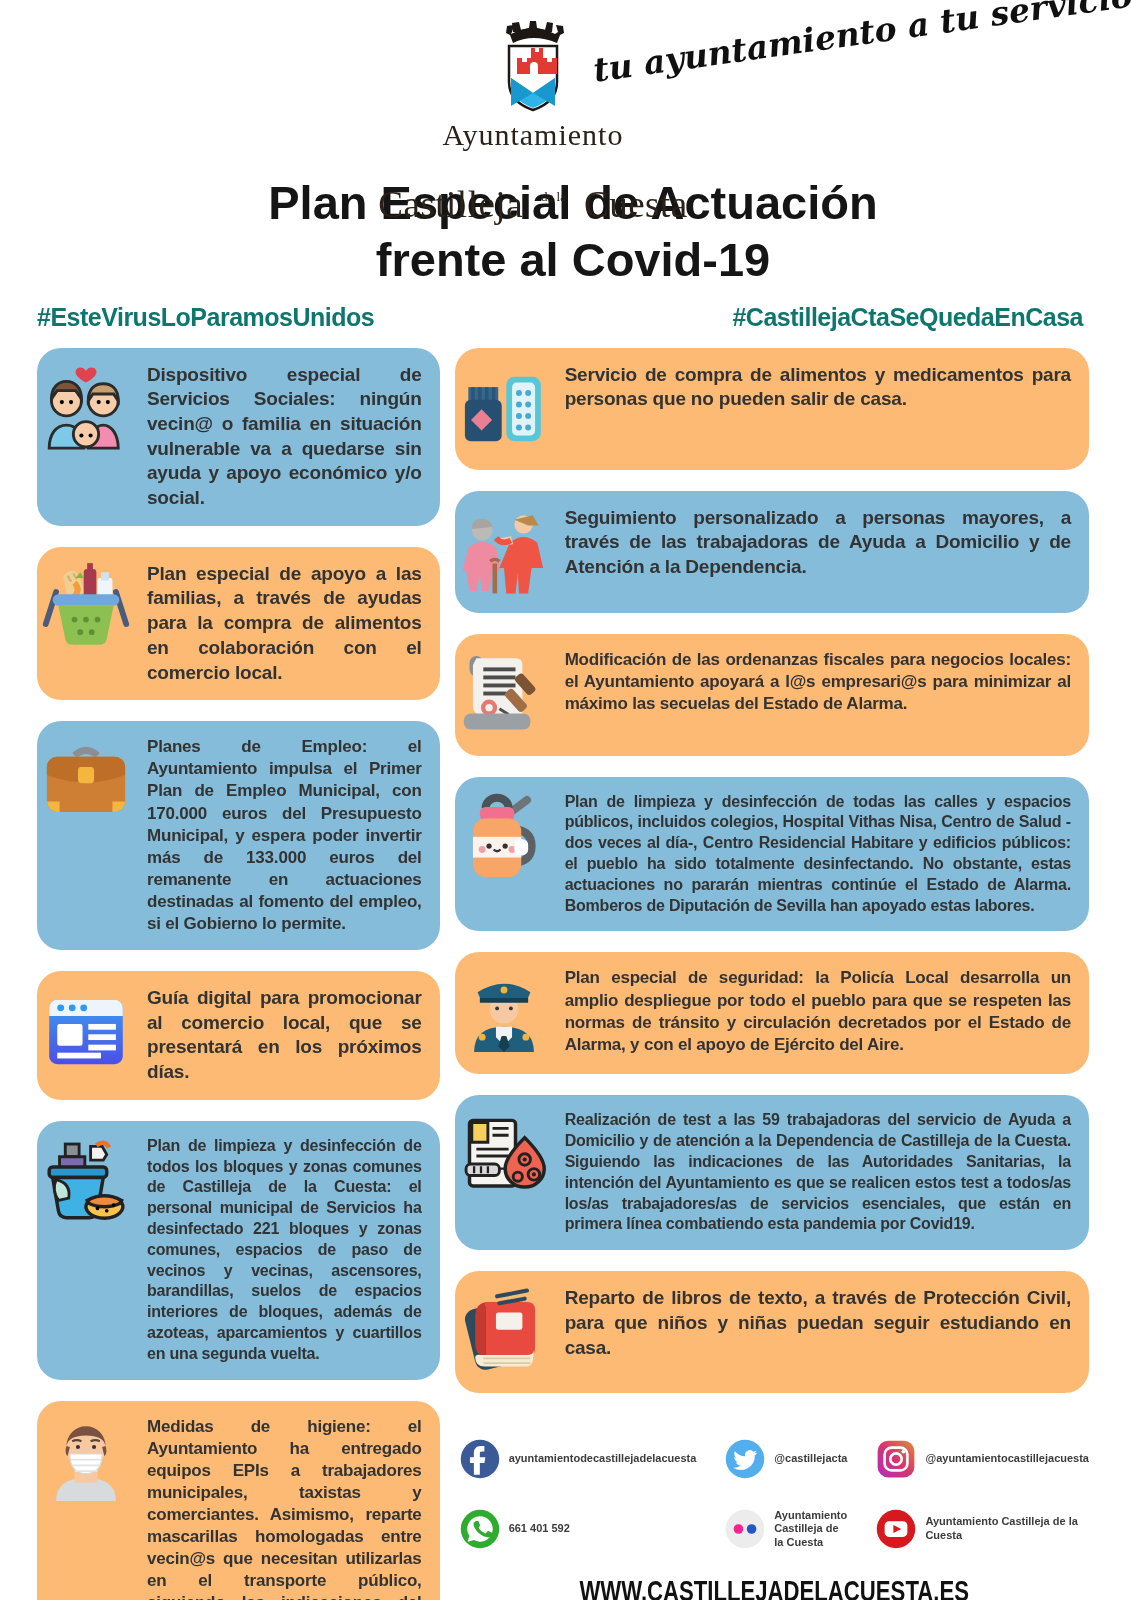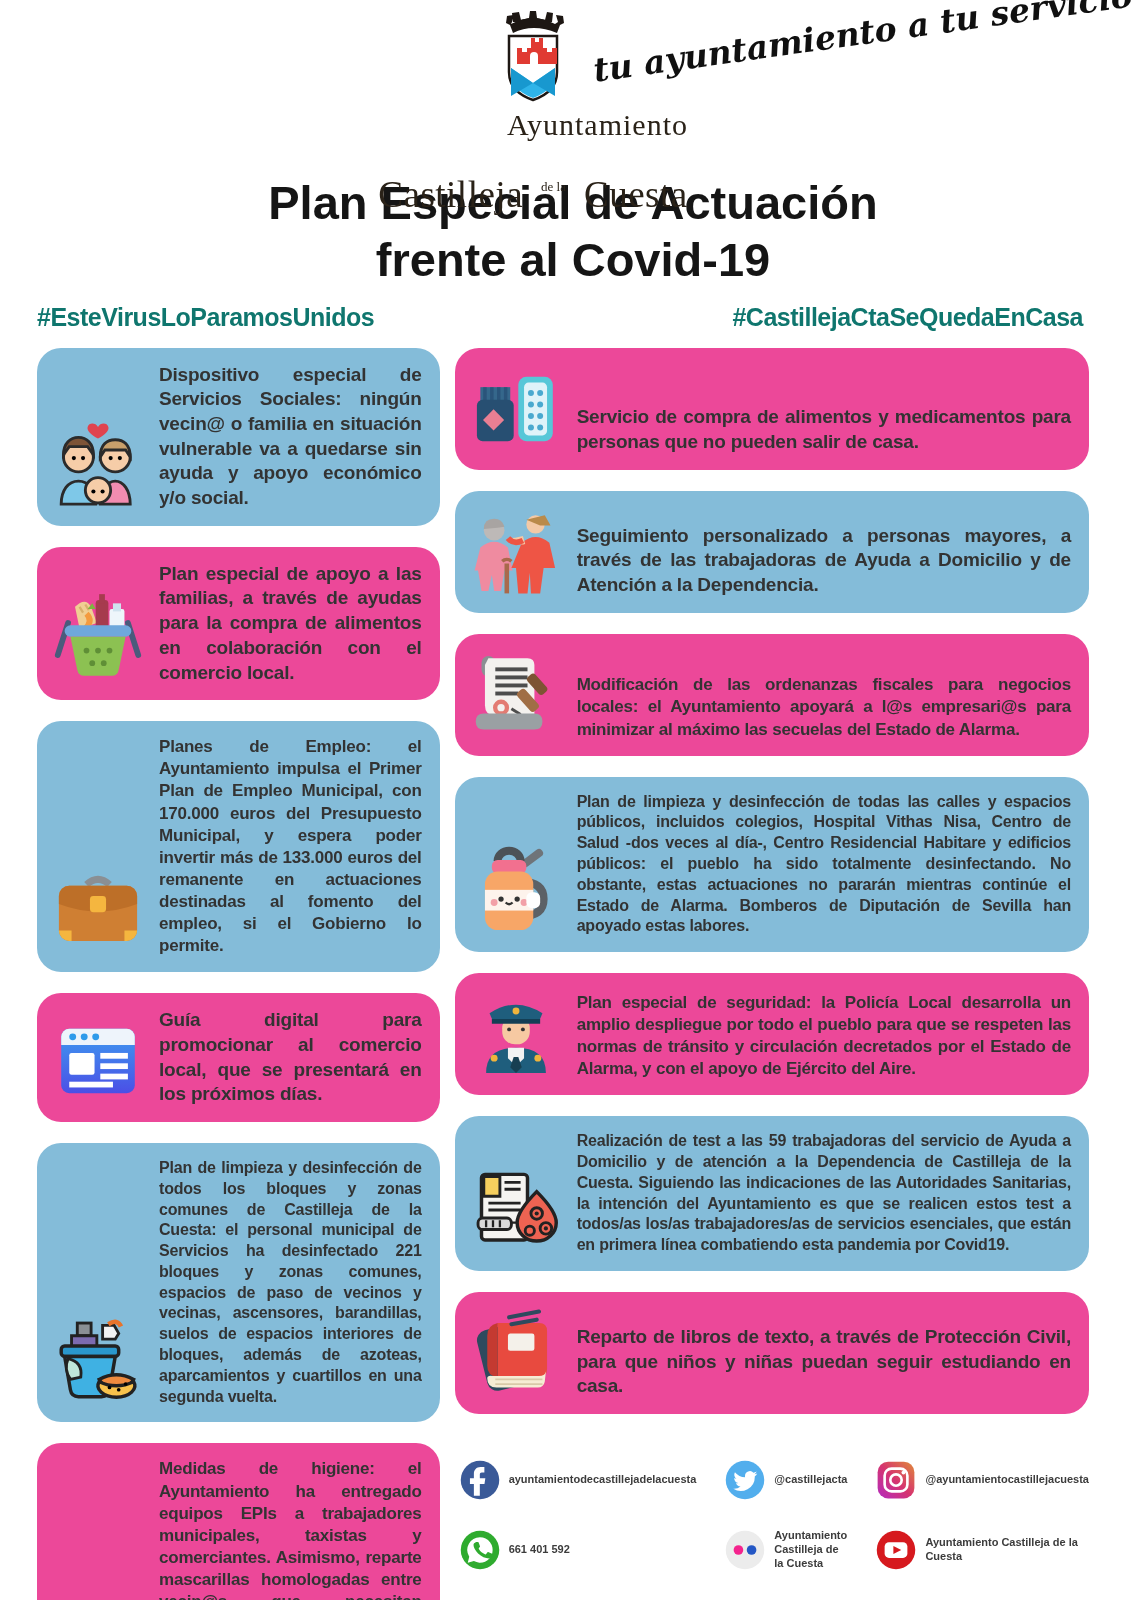--- a/index.html
+++ b/index.html
@@ -2,41 +2,41 @@
 <html lang="es"><head>
 <meta charset="utf-8">
 <style>
   * { margin:0; padding:0; box-sizing:border-box; }
   html,body { background:#ffffff; }
   body { font-family:"Liberation Sans", sans-serif; }
   .page { position:relative; width:1131px; height:1600px; margin:0 auto; background:#fff; overflow:hidden; }
 
   
   .header { position:relative; height:172px; }
-  .logo-block { position:absolute; left:378px; top:2px; width:310px; text-align:right; }
+  .logo-block { position:absolute; left:378px; top:12px; width:310px; text-align:center; }
   .logo-crest { display:block; margin:0 auto; }
   .org-name { font-family:"Liberation Serif", serif; color:#2a2218; line-height:1; }
   .org-line1 { font-size:30px; letter-spacing:1px; }
   .org-line2 { font-size:37px; letter-spacing:0.5px; display:flex; align-items:flex-end; justify-content:center; gap:18px; }
   .org-dela { font-size:13px; line-height:1; padding-bottom:20px; letter-spacing:0;margin-top:40px; }
   .tagline { position:absolute; left:592px; top:28px; width:330px; transform:rotate(-8deg);
              font-family:"DejaVu Serif", serif; font-style:italic; font-weight:bold;
              font-size:33px; color:#101010; white-space:nowrap; }
 
   
   .title { text-align:center; font-weight:800; color:#151515; font-size:47px; line-height:1.22; letter-spacing:0px; margin-top:2px;margin-left:15px; }
   .hashtags { display:flex; justify-content:space-between; padding:14px 48px 10px 37px; }
   .hashtag { font-weight:800; font-size:25px; color:#0f766e; letter-spacing:-0.5px; }
 
   
   .columns { display:flex; gap:15px; padding:6px 42px 0 37px; align-items:flex-start; }
   .col { flex:1; display:flex; flex-direction:column; gap:21px; }
-  .card { display:flex; align-items:flex-end; gap:14px; border-radius:24px; padding:15px 18px 15px 14px; min-height:112px; }
+  .card { display:flex; align-items:flex-start; gap:14px; border-radius:24px; padding:15px 18px 15px 2px; min-height:112px; }
   .card.blue { background:#84bcd9; }
-  .card.pink { background:#ec4899; }
+  .card.pink { background:#fdba74; }
   .card-icon { width:94px; flex:0 0 94px; display:flex; align-items:center; justify-content:center; }
   .card-icon svg { width:92px; height:92px; }
   .card-text { font-weight:700; color:#333333; text-align:justify; line-height:1.3; letter-spacing:-0.2px; }
   .t-lg { font-size:19px; }
   .t-md { font-size:17px; }
   .t-sm { font-size:16px; }
 
   
   .footer-block { margin-top:14px; padding:10px 0 0 4px; }
   .social-grid { display:grid; grid-template-columns:1.35fr 1fr 1.25fr; row-gap:34px; column-gap:6px; align-items:center;gap:28px; }

